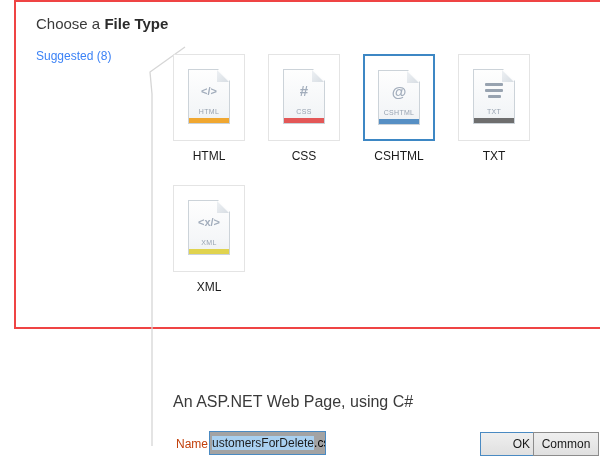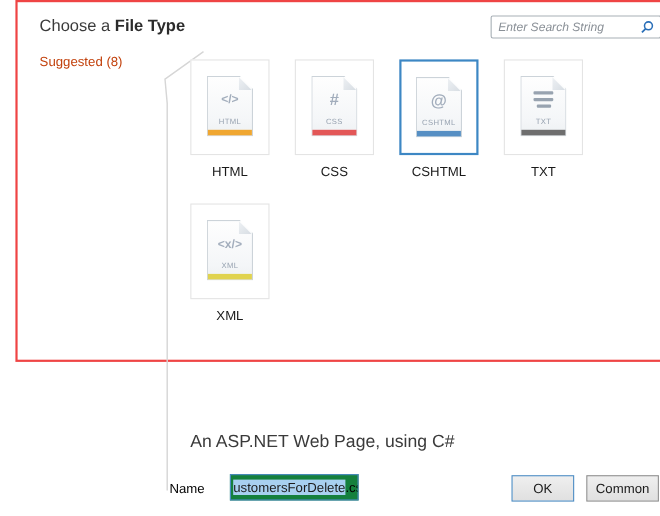--- a/index.html
+++ b/index.html
@@ -14,21 +14,21 @@
     box-sizing:border-box;border:1px solid #a7afb6;border-radius:2px;background:#fff;
     display:flex;align-items:center;}
   .searchbox input{flex:1;border:none;outline:none;background:transparent;
     font-family:"Liberation Sans",sans-serif;font-size:11px;font-style:italic;
     color:#55595e;padding:0 4px 0 6px;min-width:0;}
   .searchbox input::placeholder{color:#8a9097;font-style:italic;}
   .search-ic{flex:0 0 auto;margin-right:5px;display:flex;}
 
   
   .sidebar{position:absolute;left:20px;top:47px;width:110px;}
-  .side-item{font-size:12px;color:#c2410c;margin-bottom:14px;line-height:14px;cursor:default;}
+  .side-item{font-size:12px;color:#3b82f6;margin-bottom:14px;line-height:14px;cursor:default;}
   .side-item.selected{font-weight:700;color:#141414;}
 
   
   .divider-svg{position:absolute;left:0;top:0;width:600px;height:469px;pointer-events:none;}
 
   
   .grid{position:absolute;left:157px;top:52px;width:384px;
     display:flex;flex-wrap:wrap;column-gap:23px;row-gap:22px;}
   .cell{width:72px;display:flex;flex-direction:column;align-items:center;}
   .tile{width:72px;height:87px;box-sizing:border-box;border:1px solid #e4e4e4;
@@ -49,52 +49,43 @@
     flex-direction:column;color:#a2adbc;font-weight:700;padding-top:3px;}
   .icon-text{font-size:7px;letter-spacing:.3px;color:#98a3b1;text-align:center;
     margin-bottom:3px;font-weight:400;}
   .stripe{height:5px;width:100%;}
   .bar{background:#98a3b0;height:3px;margin:1.5px auto;border-radius:1px;}
   .ribbon{width:14px;height:3px;border:1px solid #a9b3c0;background:#f2f4f7;
     transform:skewX(-28deg);margin:1px auto;border-radius:1px;}
 
   
   .desc{position:absolute;left:157px;top:391px;font-size:16px;color:#3a3a3a;}
-  .name-label{position:absolute;left:138px;top:435px;font-size:12px;color:#000000;}
+  .name-label{position:absolute;left:160px;top:435px;font-size:12px;color:#c2410c;}
   .name-input{position:absolute;left:193px;top:429px;width:117px;height:24px;
-    box-sizing:border-box;border:1px solid #4a8ac2;background:#15803d;
+    box-sizing:border-box;border:1px solid #4a8ac2;background:#a3a3a3;
     display:flex;align-items:center;padding:0 2px;overflow:hidden;
     font-size:12px;white-space:nowrap;cursor:text;}
   .sel{background:#a8d0f0;color:#1c1c1c;}
   .suffix{color:#000;}
   .btn{position:absolute;top:430px;height:24px;box-sizing:border-box;
     font-family:"Liberation Sans",sans-serif;font-size:12px;color:#1a1a1a;
     background:linear-gradient(180deg,#efefef,#e0e0e0);cursor:pointer;}
-  .btn-ok{left:449px;width:57px;border:1px solid #4a8ac2;}
+  .btn-ok{left:464px;width:57px;border:1px solid #4a8ac2;text-align:right;}
   .btn-cancel{left:517px;width:66px;border:1px solid #8c8c8c;}
 </style>
 </head>
 <body>
 
 <div class="dialog">
 
   <div class="title">
     <span>Choose a</span>
     <span class="emph">File Type</span>
   </div>
 
-  <div class="searchbox">
-    <input type="text" placeholder="Enter Search String" style="">
-    <span class="search-ic">
-      <svg width="13" height="13" viewBox="0 0 13 13">
-        <circle cx="7.5" cy="5.5" r="3.6" fill="none" stroke="#2a6fb8" stroke-width="1.4"></circle>
-        <line x1="4.8" y1="8.3" x2="1.6" y2="11.5" stroke="#2a6fb8" stroke-width="1.6"></line>
-      </svg>
-    </span>
-  </div>
 
   <svg class="divider-svg" width="600" height="469" viewBox="0 0 600 469">
     <polyline points="169,45 134,70 136,92 136,444" fill="none" stroke="#d6d6d6" stroke-width="1.3"></polyline>
   </svg>
 
   <div class="sidebar">
 
   <div class="side-item">Suggested (8)</div>
 
 </div>

